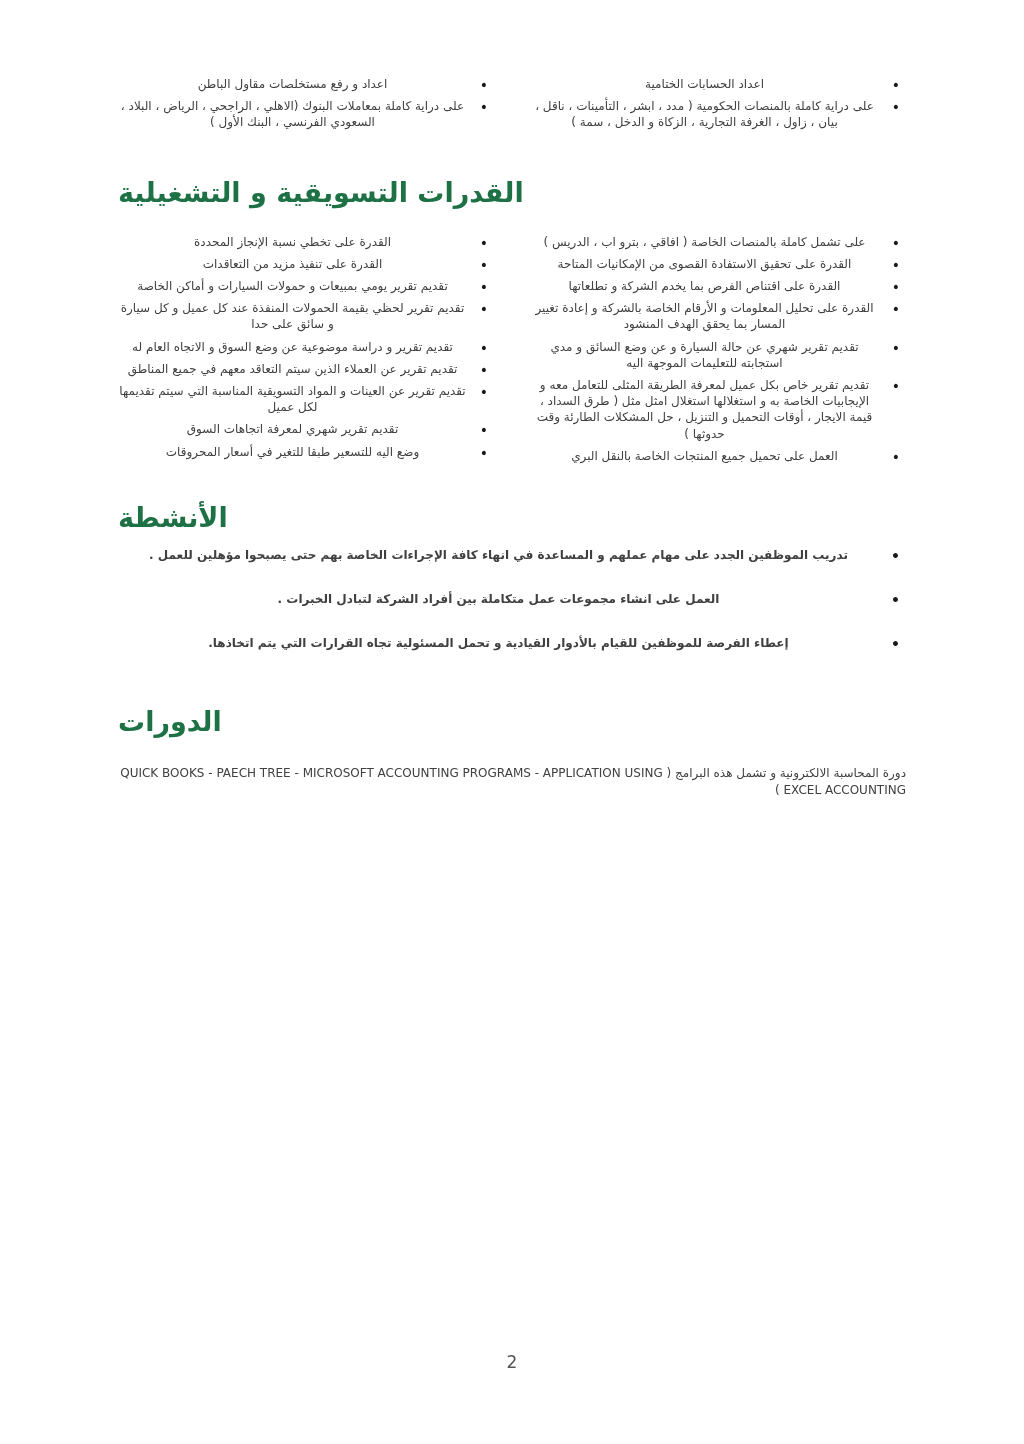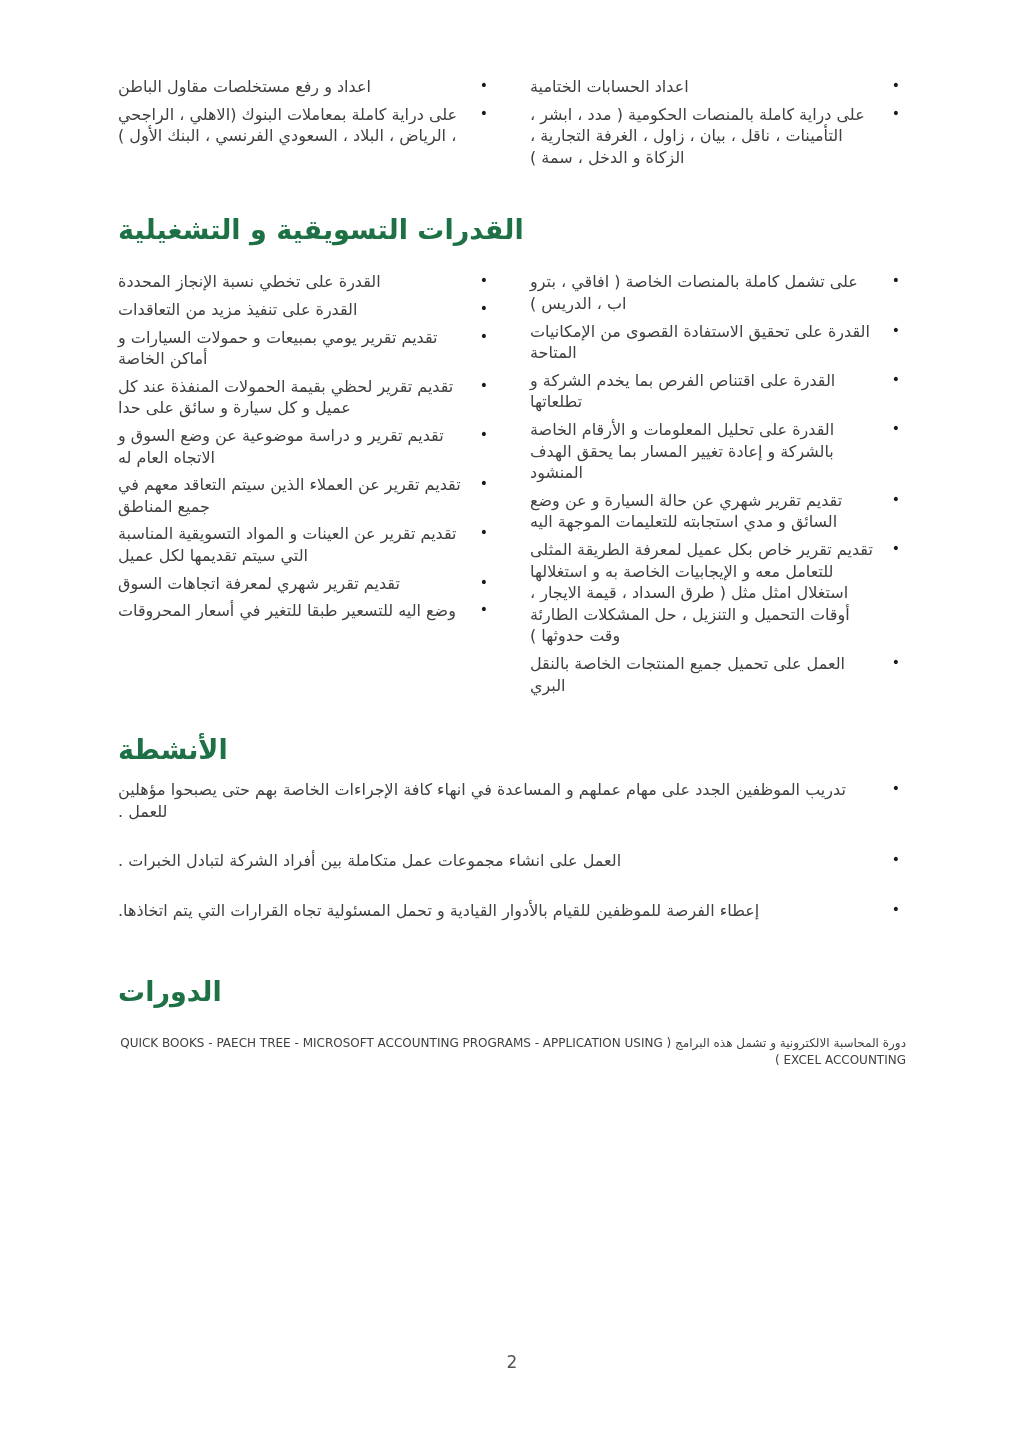--- a/index.html
+++ b/index.html
@@ -19,23 +19,23 @@
     overflow:hidden;
   }
   .page{padding:76px 118px 0;box-sizing:border-box;}
   .cols{display:flex;gap:36px;}
   .col{flex:1 1 0;min-width:0;}
   ul.blist{list-style:none;margin:0;padding:0;}
   ul.blist > li{
     position:relative;
     padding-right:27px;
     margin-bottom:6px;
-    font-size:16px;
+    font-size:12px;
     line-height:1.35;
-    text-align:left;
+    text-align:center;
     color:var(--color-text);
   }
   ul.blist > li::before{
     content:"\2022";
     position:absolute;
     right:6px;
     top:0;
     color:var(--color-bullet);
     font-size:14px;
     line-height:inherit;
@@ -43,21 +43,21 @@
   .section-title{
     color:var(--color-heading);
     font-size:27px;
     font-weight:bold;
     text-align:left;
     margin:0;
     line-height:1.3;
   }
   .sec-marketing .section-title{margin:38px 0 24px;}
   .sec-activities .section-title{margin:30px 0 12px;}
-  .sec-activities ul.blist > li{margin-bottom:28px;}
+  .sec-activities ul.blist > li{margin-bottom:28px;font-weight:bold;}
   .sec-courses .section-title{margin:52px 0 26px;}
   .courses-text{
     margin:0;
     font-size:12px;
     line-height:1.45;
     text-align:right;
     color:var(--color-text);
   }
   .page-number{
     position:absolute;

